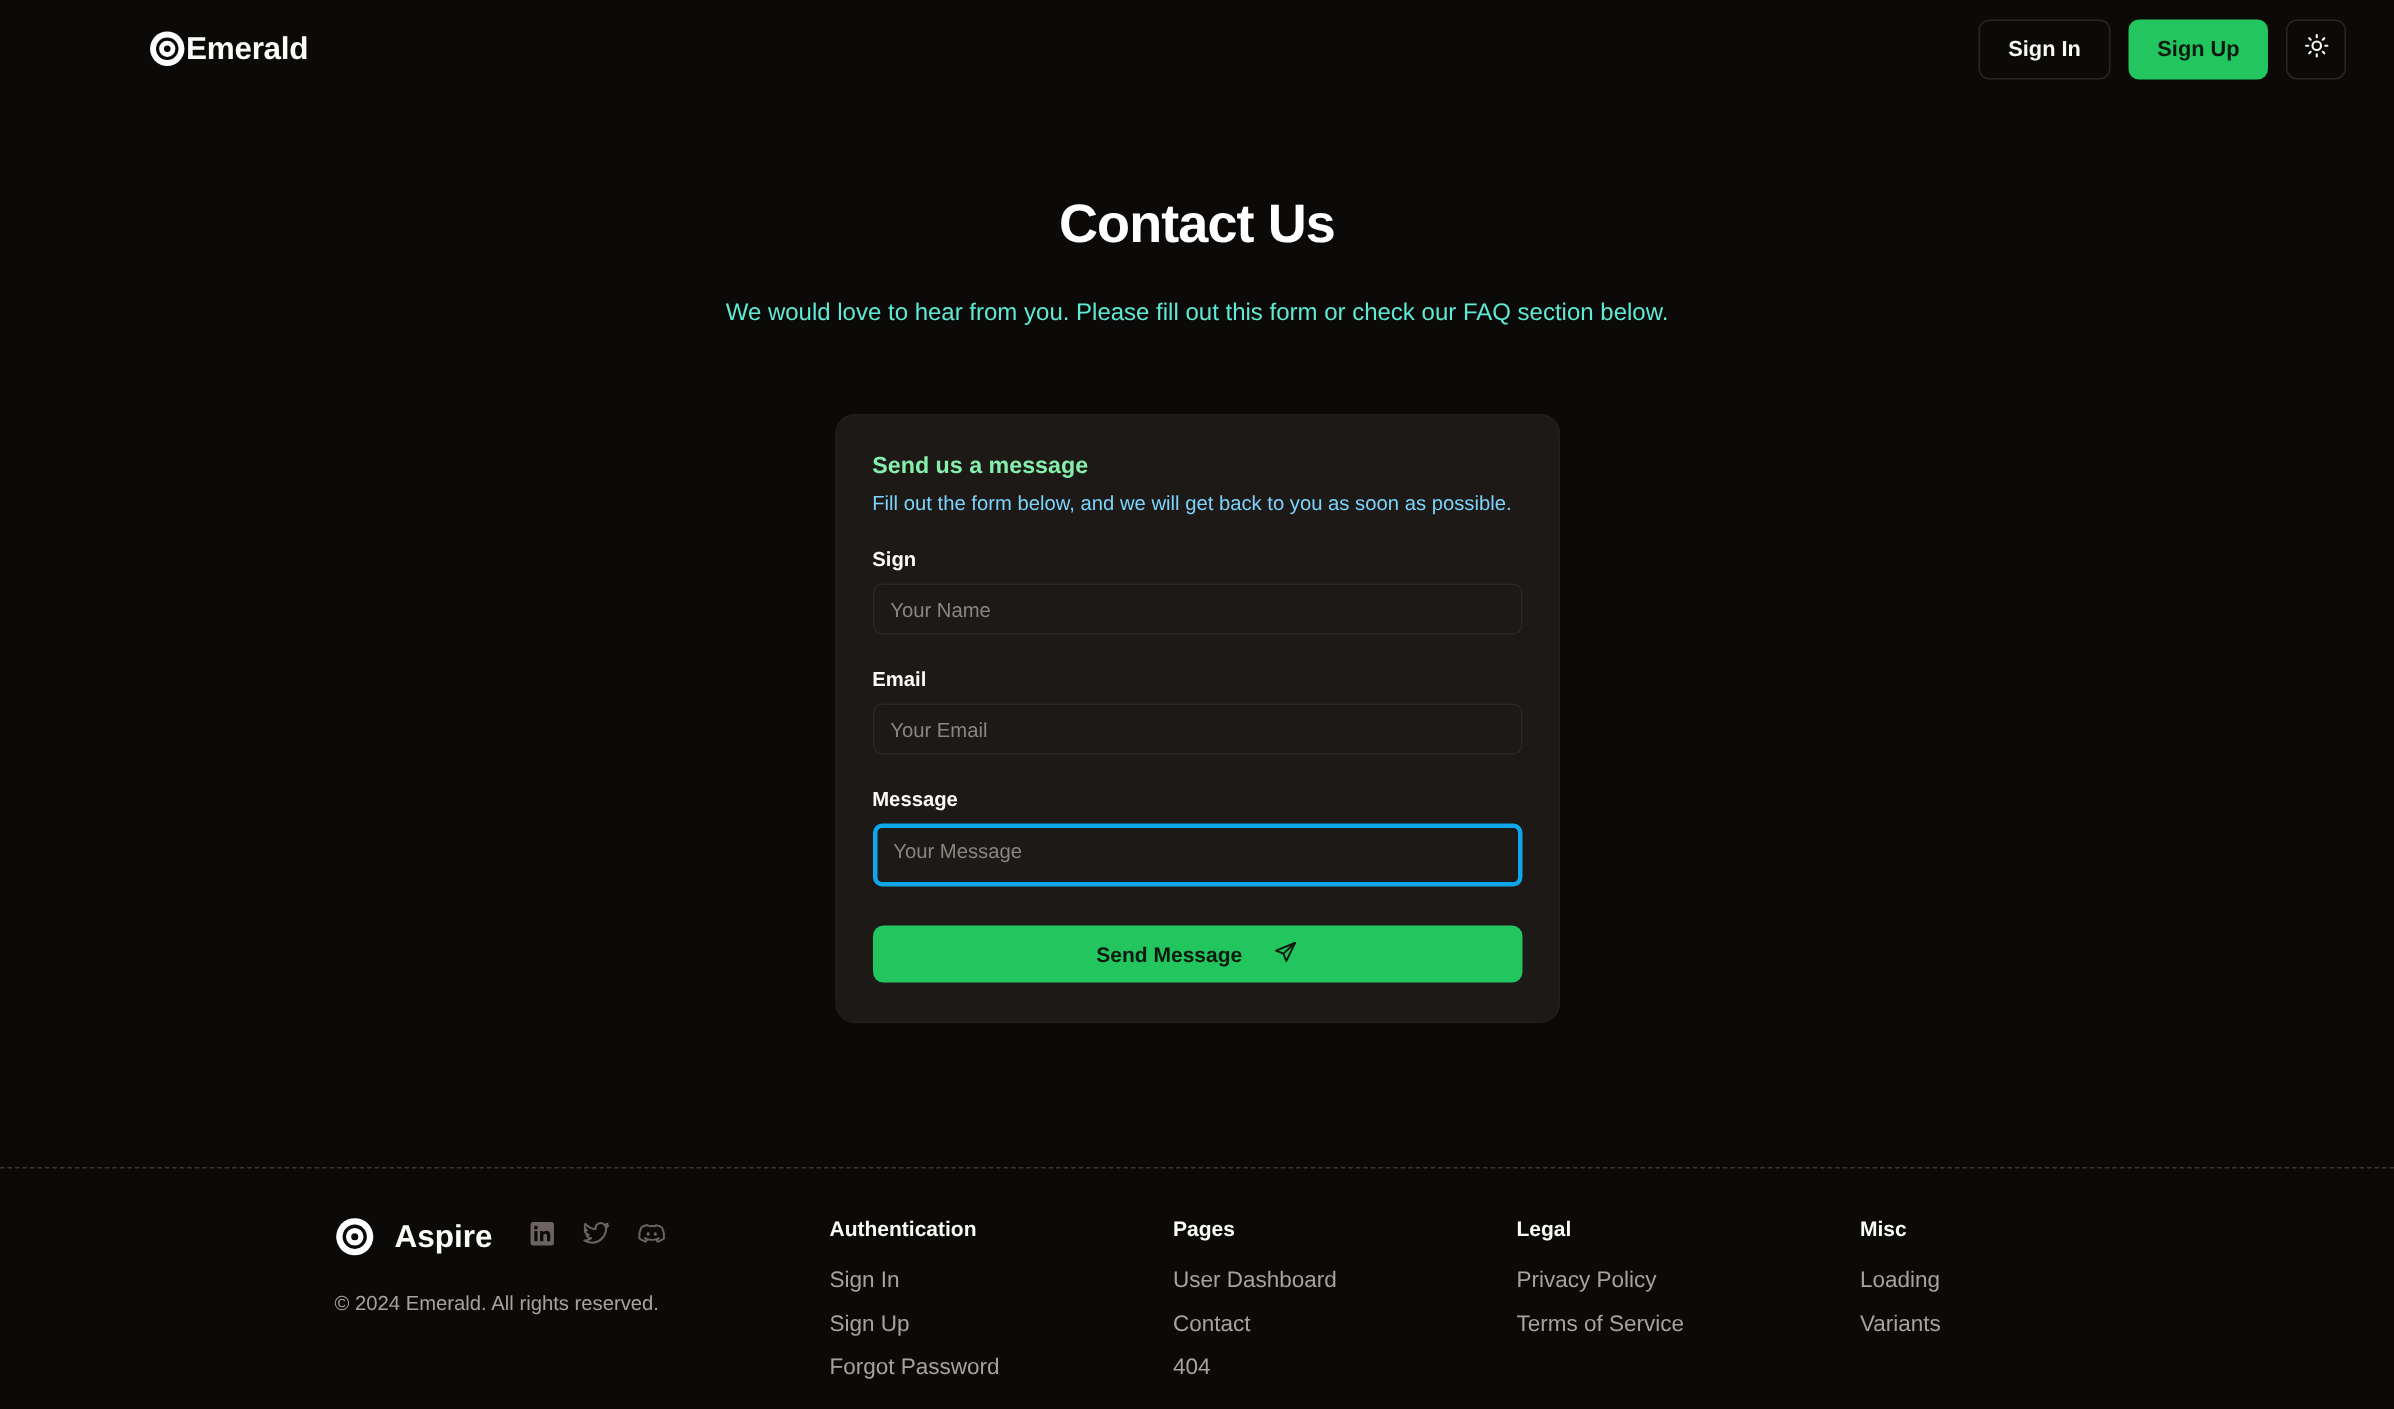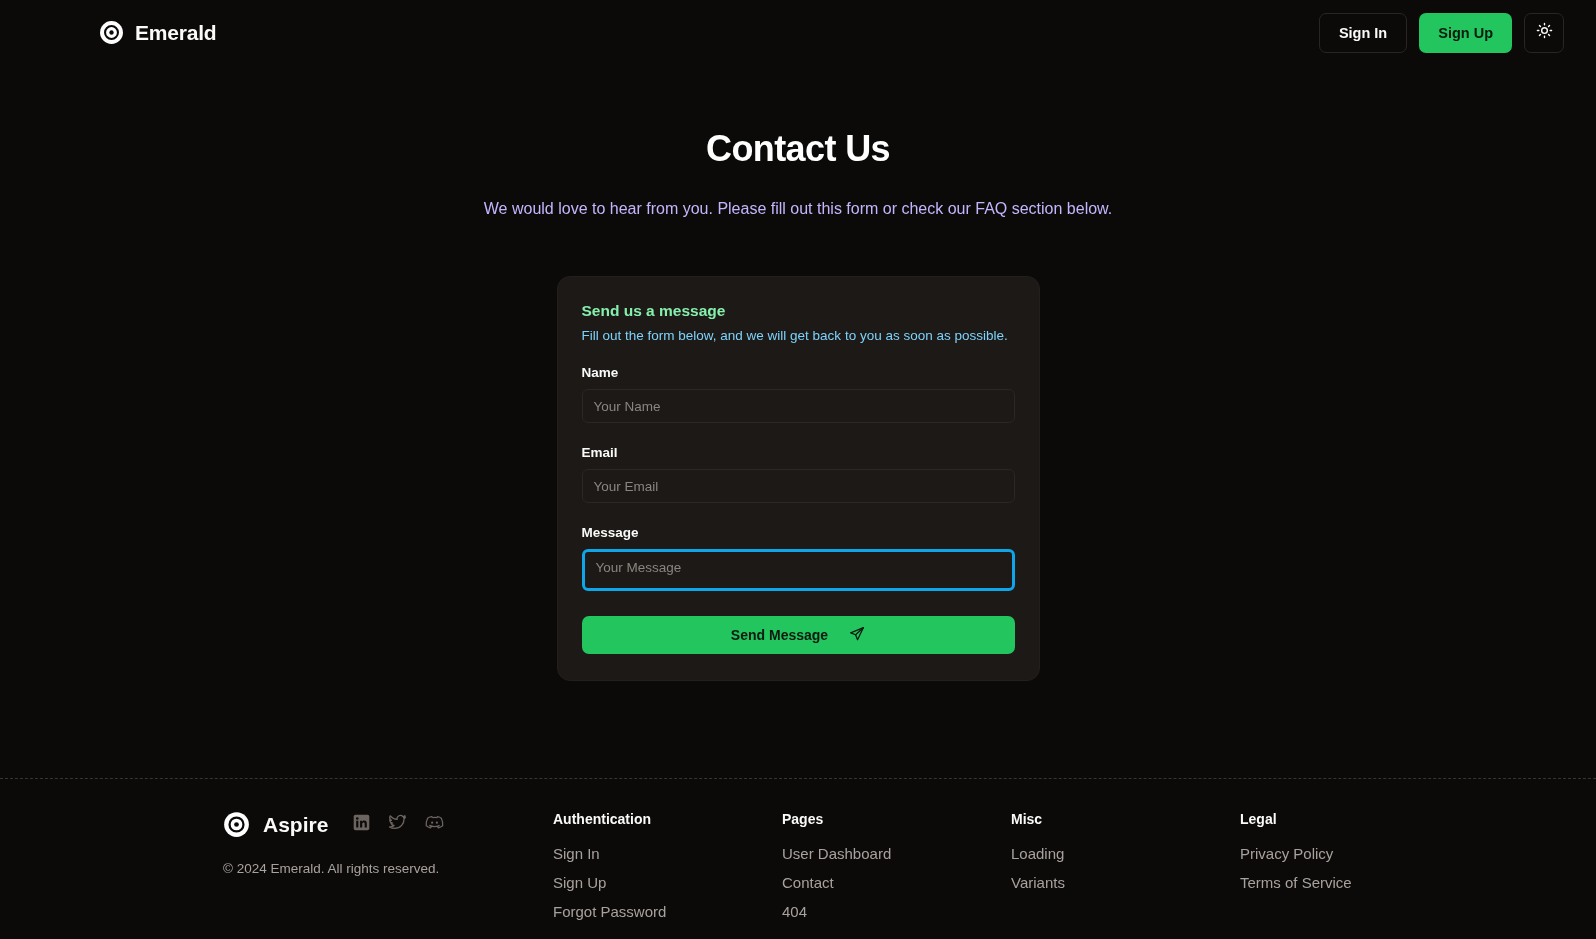--- a/index.html
+++ b/index.html
@@ -16,21 +16,20 @@
   .header {
     height: 65px;
     display: flex;
     align-items: center;
     justify-content: space-between;
     padding: 0 32px 0 99px;
   }
   .brand {
     display: flex;
     align-items: center;
-    gap: 11px;
   }
   .brand-logo {
     width: 25px; height: 25px;
     display: block;
   }
   .brand-name {
     color: #fafaf9;
     font-size: 21px;
     font-weight: bold;
     letter-spacing: -0.2px;
@@ -78,21 +77,21 @@
   
   .hero { text-align: center; padding-top: 63px; }
   .hero-title {
     color: #ffffff;
     font-size: 36px;
     font-weight: bold;
     letter-spacing: -0.6px;
   }
   .hero-sub {
     margin-top: 30px;
-    color: #c4b5fd;
+    color: #5eead4;
     font-size: 16px;
   }
 
   
   .card-wrap { display: flex; justify-content: center; margin-top: 58px; }
   .card {
     width: 483px;
     background: #1c1917;
     border: 1px solid #231f1d;
     border-radius: 13px;
@@ -248,21 +247,21 @@
   <h1 class="hero-title">Contact Us</h1>
   <p class="hero-sub">We would love to hear from you. Please fill out this form or check our FAQ section below.</p>
 </div>
 
 <div class="card-wrap">
   <div class="card">
     <div class="card-title">Send us a message</div>
     <div class="card-sub">Fill out the form below, and we will get back to you as soon as possible.</div>
 
     <div class="field">
-      <label class="field-label">Name</label>
+      <label class="field-label">Sign</label>
       <input class="field-input" type="text" placeholder="Your Name" style="">
     </div>
 
     <div class="field">
       <label class="field-label">Email</label>
       <input class="field-input" type="text" placeholder="Your Email" style="">
     </div>
 
     <div class="field">
       <label class="field-label">Message</label>
@@ -331,25 +330,25 @@
     </div>
 
     <div class="link-col">
       <div class="link-col-title">Pages</div>
       <a class="link-item">User Dashboard</a>
       <a class="link-item">Contact</a>
       <a class="link-item">404</a>
     </div>
 
     <div class="link-col">
+      <div class="link-col-title">Legal</div>
+      <a class="link-item">Privacy Policy</a>
+      <a class="link-item">Terms of Service</a>
+    </div>
+
+    <div class="link-col">
       <div class="link-col-title">Misc</div>
       <a class="link-item">Loading</a>
       <a class="link-item">Variants</a>
     </div>
 
-    <div class="link-col">
-      <div class="link-col-title">Legal</div>
-      <a class="link-item">Privacy Policy</a>
-      <a class="link-item">Terms of Service</a>
-    </div>
-
   </div>
 </div>
 
 </body></html>

